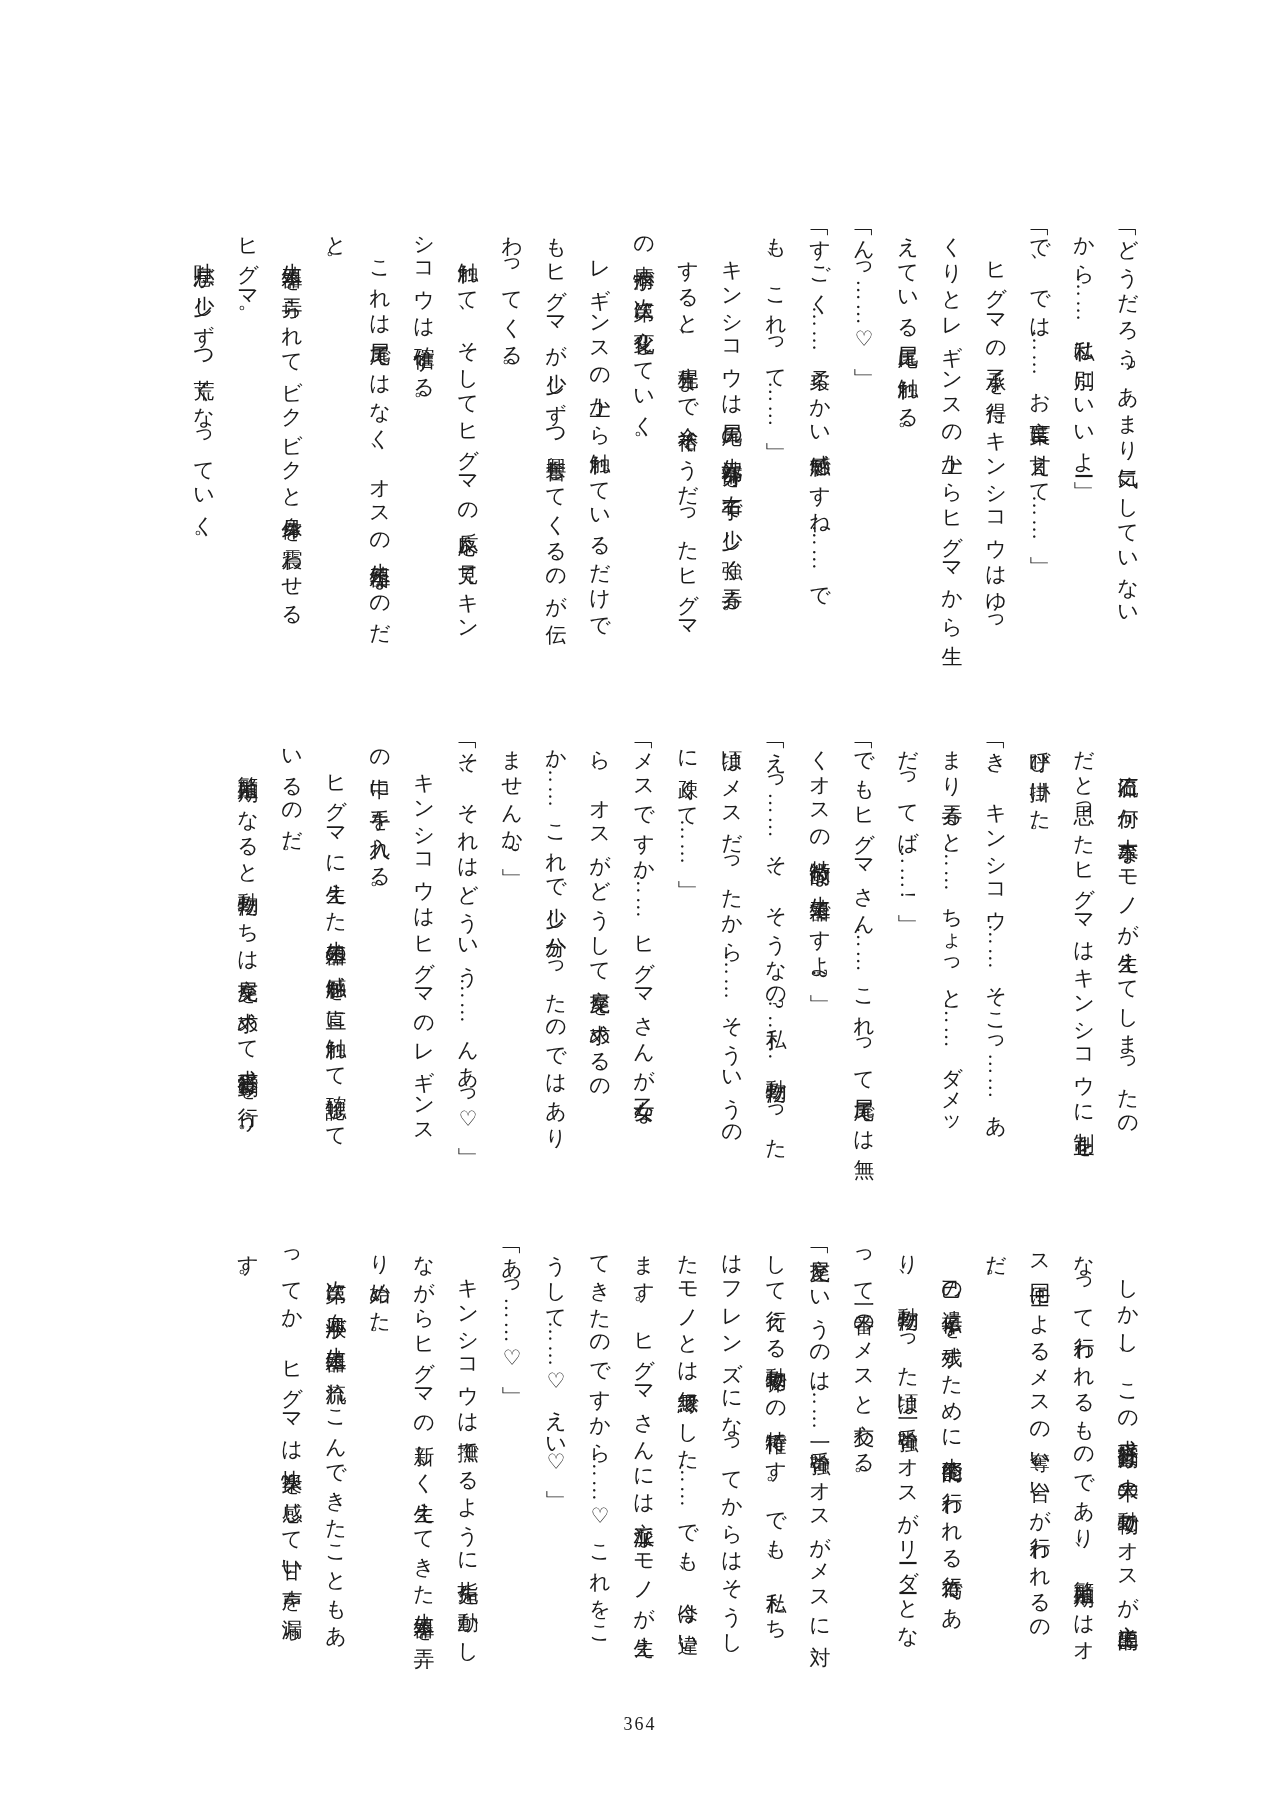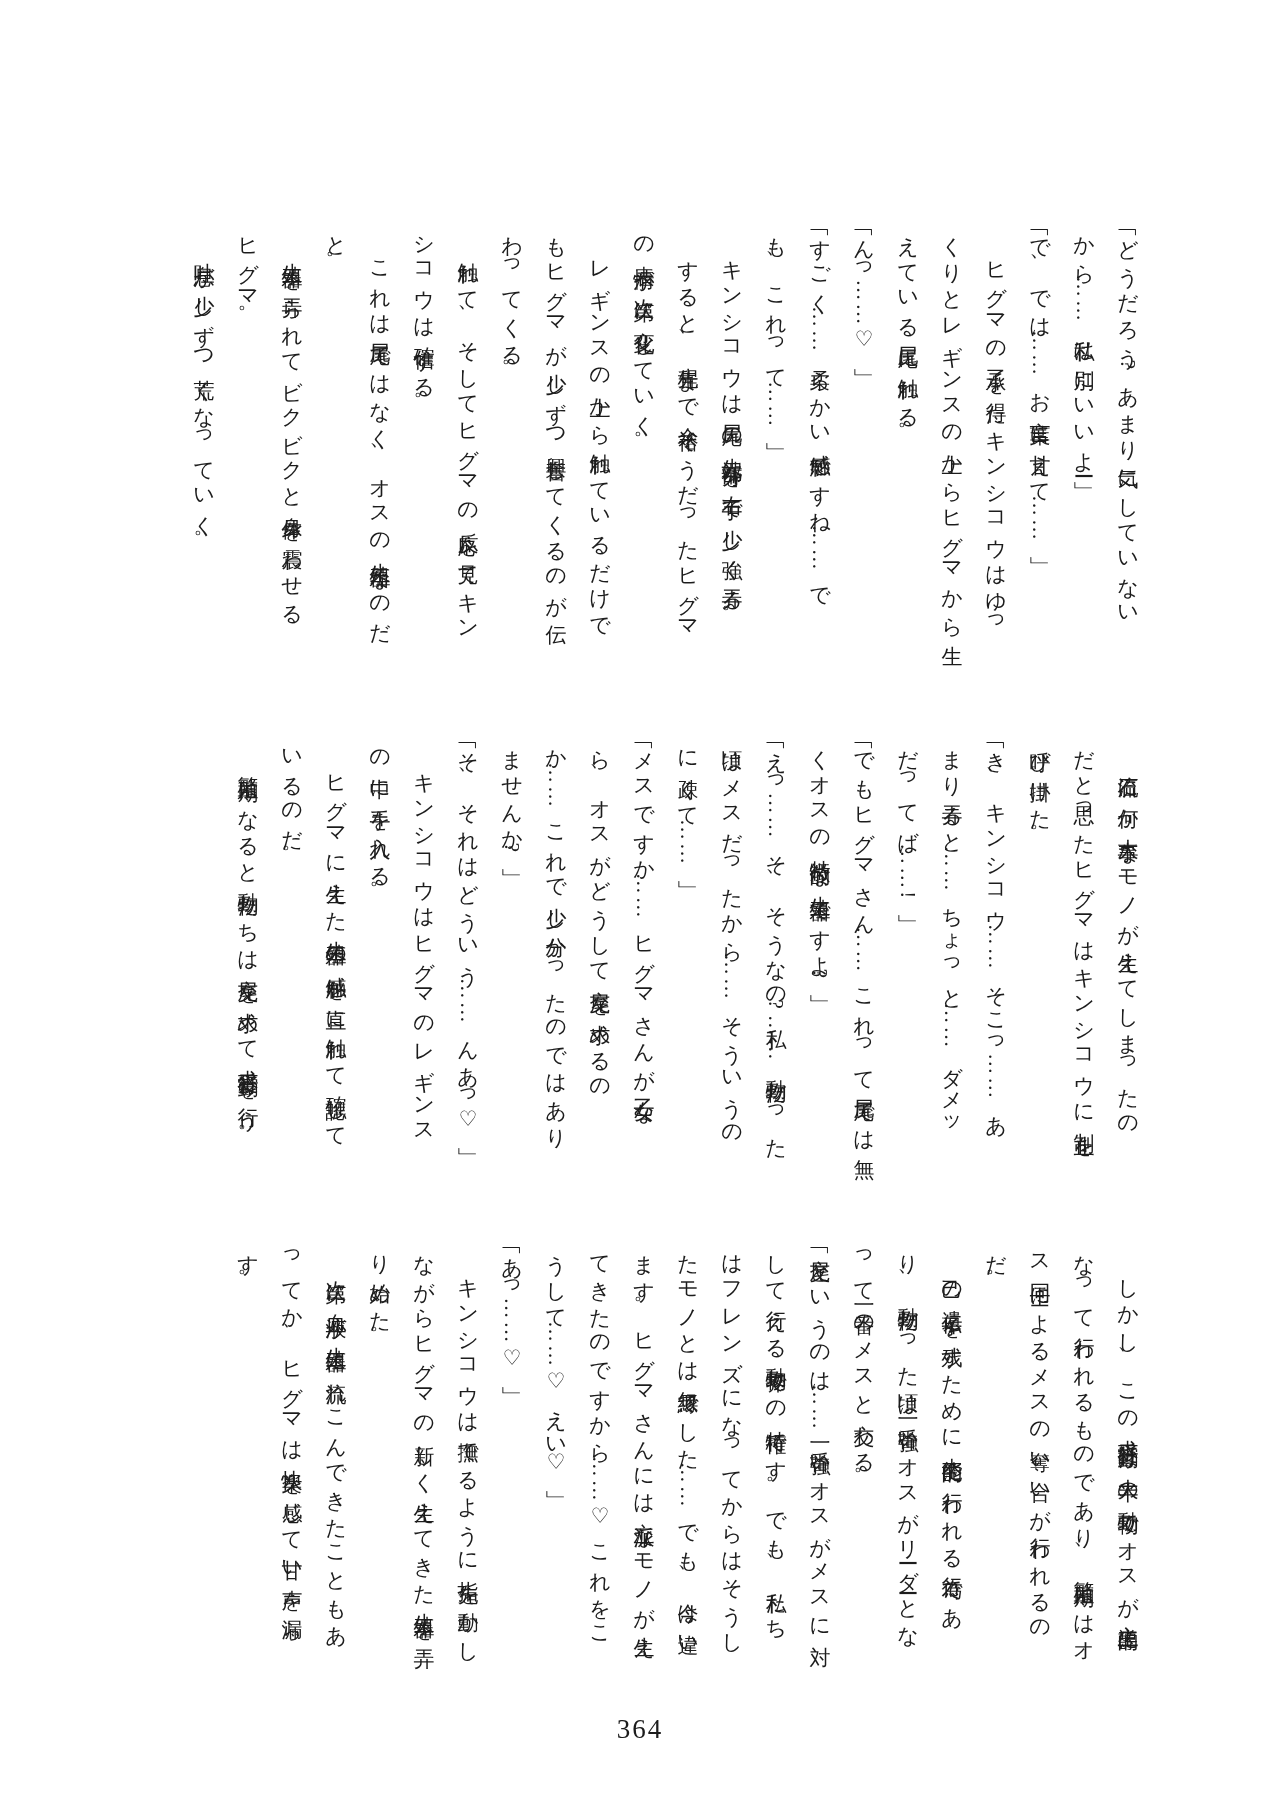--- a/index.html
+++ b/index.html
@@ -34,21 +34,21 @@
   }
   #band-top    { top: 222px; }
   #band-middle { top: 735px; }
   #band-bottom { top: 1240px; }
   .page-number {
     position: absolute;
     top: 1714px;
     left: 0;
     width: 100%;
     text-align: center;
-    font-size: 27px;
+    font-size: 18px;
     letter-spacing: 2px;
     color: #1c1c1c;
   }
 </style>
 </head>
 <body>
 
 <div class="page">
 
   <section class="band" id="band-top">

